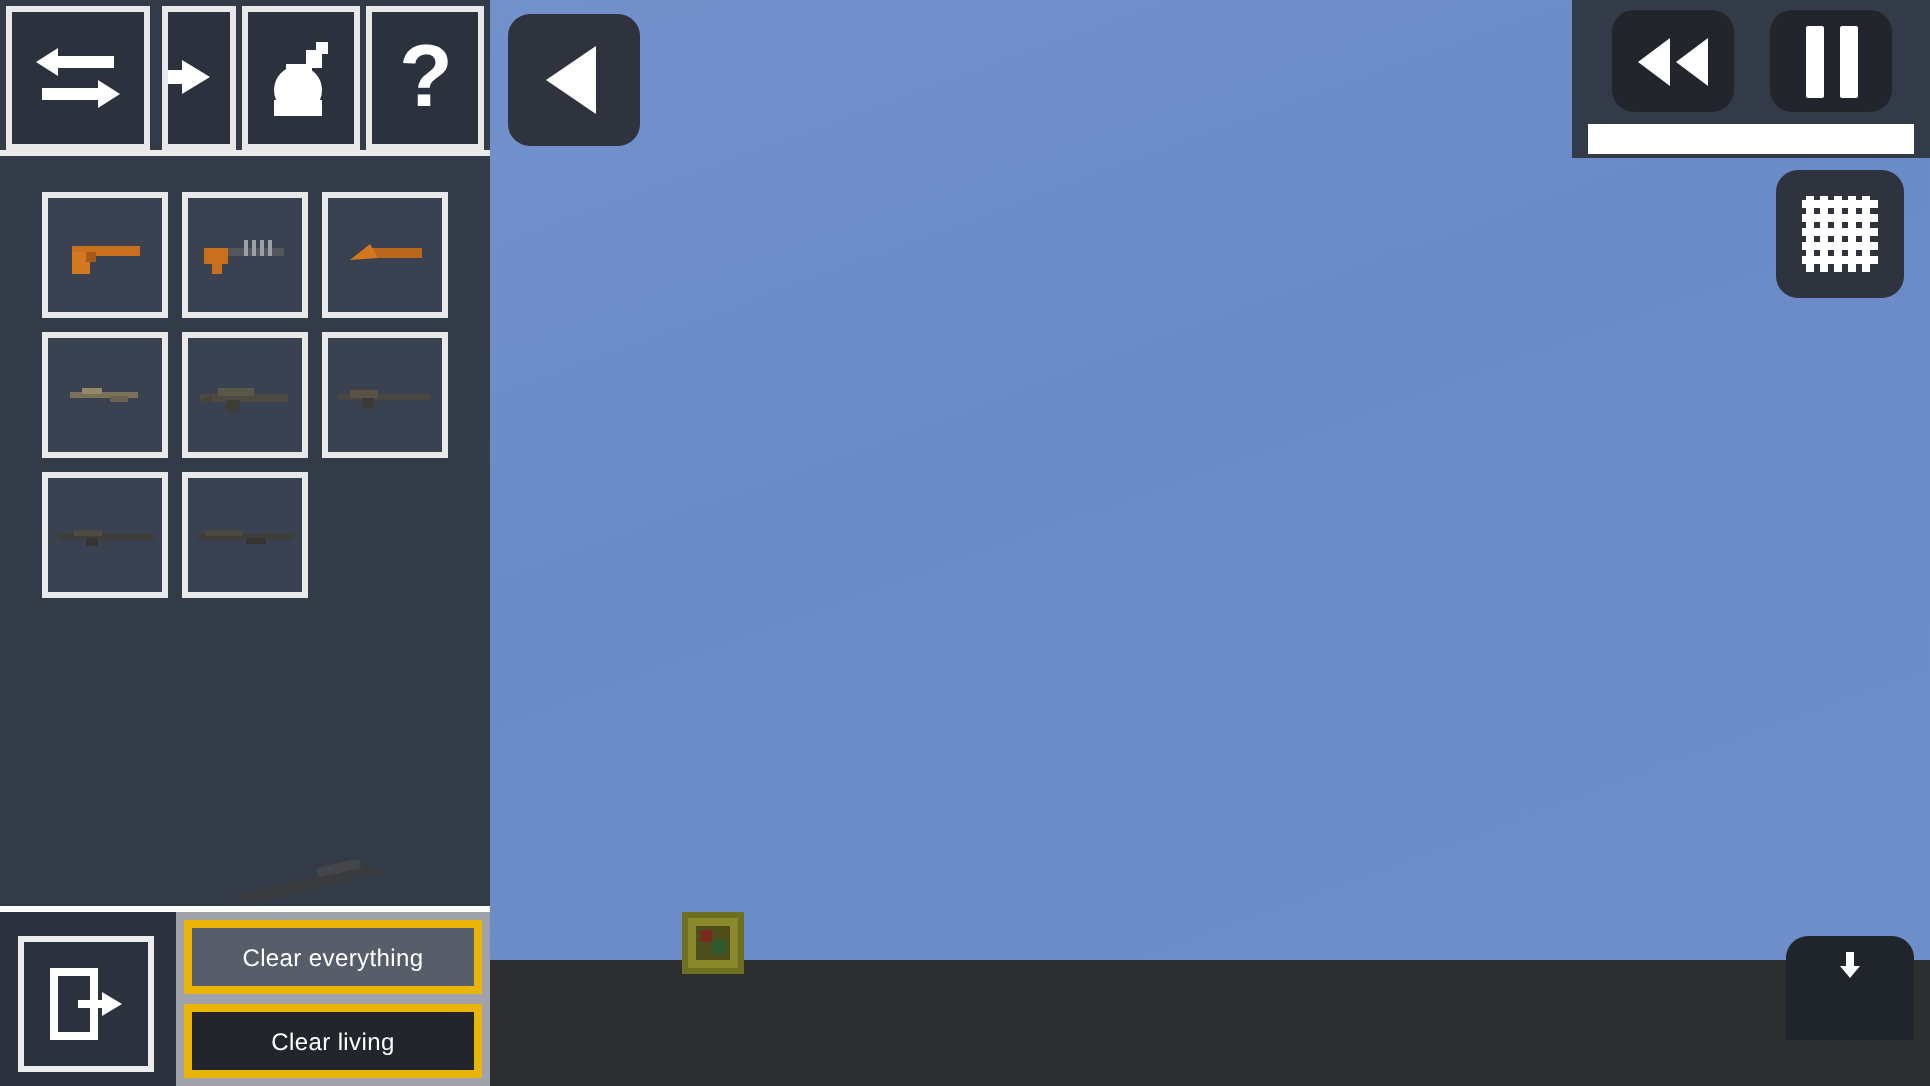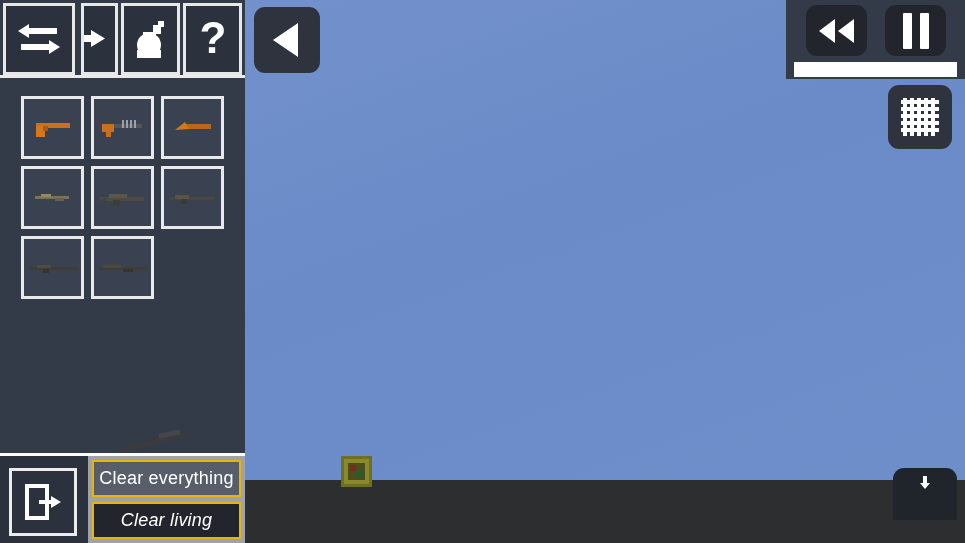--- a/index.html
+++ b/index.html
@@ -177,31 +177,30 @@
     padding: 4px;
   }
   .clear-btn {
     width: 149px;
     height: 37px;
     box-sizing: border-box;
     display: flex;
     align-items: center;
     justify-content: center;
     color: #ffffff;
-    font-size: 18px;
+    font-size: 12px;
     letter-spacing: 0.2px;
-    border: 2px solid #eab308;
+    border: 4px solid #eab308;
   }
   .clear-btn.hot {
     background: rgba(60, 68, 82, 0.72);
     margin-bottom: 5px;
   }
   .clear-btn.cold {
     background: #22262c;
-    font-style: italic;
   }
 
   
   #collapse-button {
     position: absolute;
     left: 254px;
     top: 7px;
     width: 66px;
     height: 66px;
     background: #2e333d;

